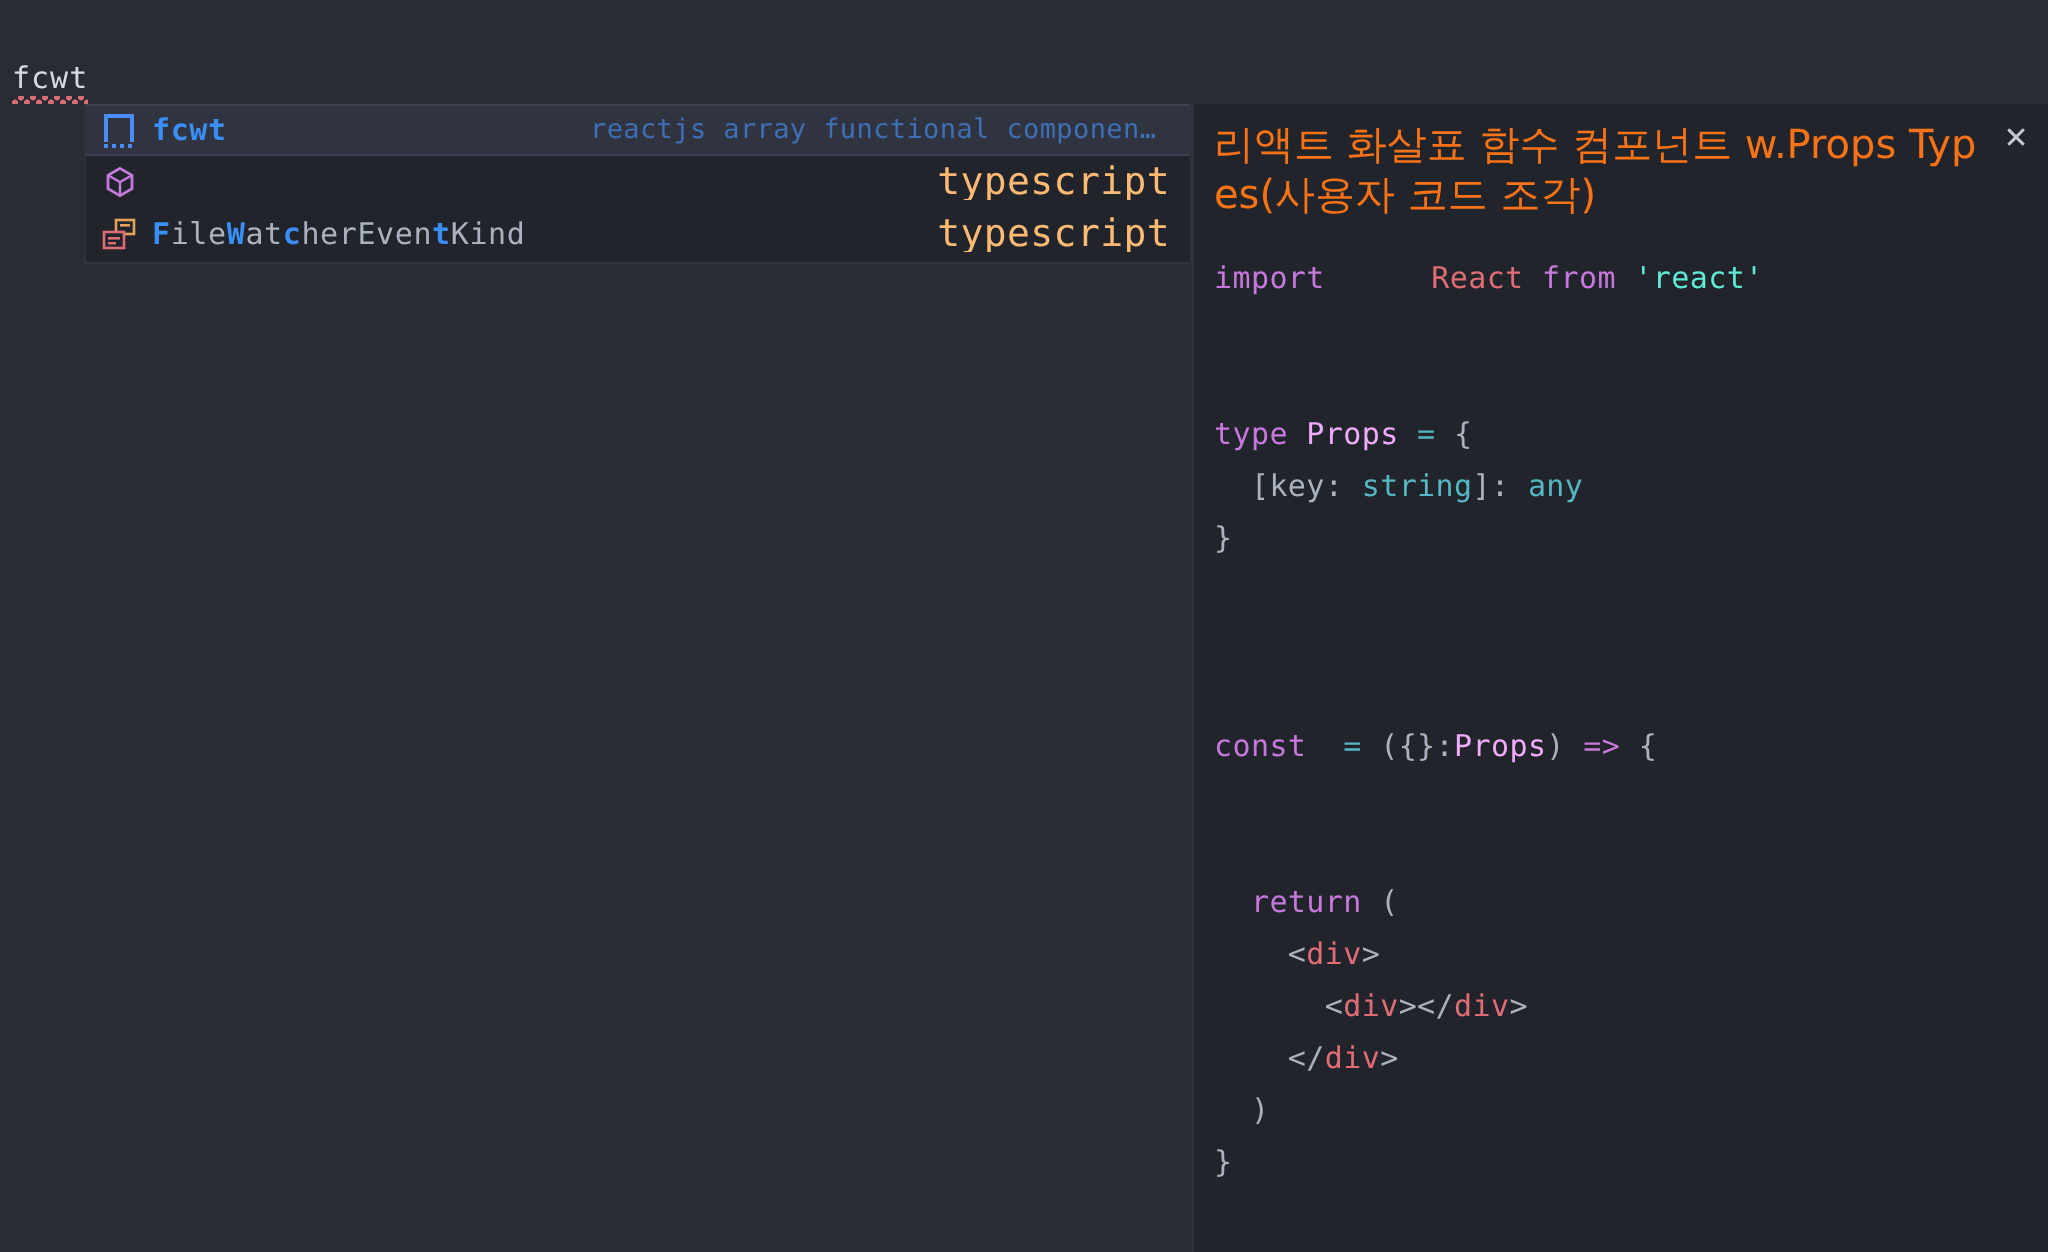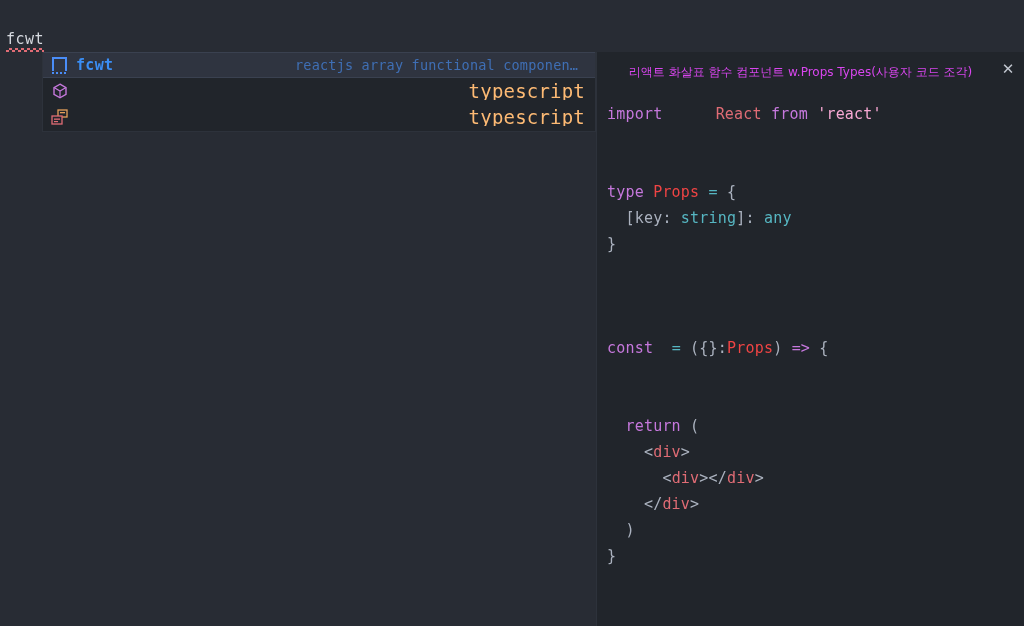--- a/index.html
+++ b/index.html
@@ -143,25 +143,24 @@
     border-left:1px solid #2d323b;
     overflow:hidden;
   }
 
   .doc-header {
     position:relative;
     padding:8px 30px 6px 10px;
   }
   .doc-title {
     font-family:"DejaVu Sans", sans-serif;
-    font-size:12px;
+    font-size:20px;
     line-height:25px;
-    color:#d946ef;
+    color:#f97316;
     word-break:break-all;
-    text-align:center;
   }
   .doc-close {
     position:absolute;
     right:8px; top:9px;
     width:16px; height:16px;
     color:#c2c7d0;
     font-family:"DejaVu Sans", sans-serif;
     font-size:15px;
     line-height:16px;
     text-align:center;
@@ -174,22 +173,22 @@
     font-size:15px;
     line-height:26px;
     white-space:pre;
     letter-spacing:0.2px;
   }
   .doc-code .ln { display:block; height:26px; }
 
   
   .t-kw   { color:#c678dd; }
   .t-cls  { color:#e06c75;padding-left:44px; }
-  .t-str  { color:#f9a8d4;text-align:right; }
-  .t-type { color:#ef4444; }
+  .t-str  { color:#5eead4;text-align:right; }
+  .t-type { color:#f0abfc; }
   .t-blt  { color:#56b6c2; }
   .t-op   { color:#56b6c2; }
   .t-pln  { color:#abb2bf; }
   .t-tag  { color:#e06c75;text-align:right; }
   .t-punc { color:#abb2bf; }
 </style>
 </head>
 <body>
 
 <div id="app">
@@ -219,20 +218,21 @@
       <div class="suggest-row">
         <span class="row-icon">
           <svg class="icon-enum" width="18" height="17" viewBox="0 0 18 17">
             <rect x="7" y="1" width="9" height="7" fill="none" stroke="#e5a05a" stroke-width="1.3"></rect>
             <rect x="9" y="3" width="5" height="1.3" fill="#e5a05a"></rect>
             <rect x="1" y="7" width="10" height="8" fill="#21252b" stroke="#e06c75" stroke-width="1.3"></rect>
             <rect x="3" y="9.5" width="6" height="1.3" fill="#e06c75"></rect>
             <rect x="3" y="12" width="4" height="1.2" fill="#e06c75"></rect>
           </svg>
         </span>
+        <span class="row-label"><span class="m">F</span><span>ile</span><span class="m">W</span><span>at</span><span class="m">c</span><span>herEven</span><span class="m">t</span><span>Kind</span></span>
         <span class="row-detail">typescript</span>
       </div>
     </div>
 
   <div class="doc-panel">
     <div class="doc-header">
       <div class="doc-title">리액트 화살표 함수 컴포넌트 w.Props Types(사용자 코드 조각)</div>
       <div class="doc-close">✕</div>
     </div>
     <div class="doc-code" id="doc-code"><span class="ln"><span class="t-kw">import </span><span class="t-cls">React</span><span class="t-kw"> from </span><span class="t-str">'react'</span></span><span class="ln">&nbsp;</span><span class="ln">&nbsp;</span><span class="ln"><span class="t-kw">type </span><span class="t-type">Props</span><span class="t-pln"> </span><span class="t-op">=</span><span class="t-pln"> {</span></span><span class="ln"><span class="t-pln">  [key: </span><span class="t-blt">string</span><span class="t-pln">]: </span><span class="t-blt">any</span></span><span class="ln"><span class="t-pln">}</span></span><span class="ln">&nbsp;</span><span class="ln">&nbsp;</span><span class="ln">&nbsp;</span><span class="ln"><span class="t-kw">const </span><span class="t-pln"> </span><span class="t-op">=</span><span class="t-pln"> ({}:</span><span class="t-type">Props</span><span class="t-pln">)</span><span class="t-kw"> =&gt;</span><span class="t-pln"> {</span></span><span class="ln">&nbsp;</span><span class="ln">&nbsp;</span><span class="ln"><span class="t-kw">  return</span><span class="t-pln"> (</span></span><span class="ln"><span class="t-punc">    &lt;</span><span class="t-tag">div</span><span class="t-punc">&gt;</span></span><span class="ln"><span class="t-punc">      &lt;</span><span class="t-tag">div</span><span class="t-punc">&gt;&lt;/</span><span class="t-tag">div</span><span class="t-punc">&gt;</span></span><span class="ln"><span class="t-punc">    &lt;/</span><span class="t-tag">div</span><span class="t-punc">&gt;</span></span><span class="ln"><span class="t-pln">  )</span></span><span class="ln"><span class="t-pln">}</span></span><span class="ln">&nbsp;</span><span class="ln">&nbsp;</span><span class="ln">&nbsp;</span></div>

